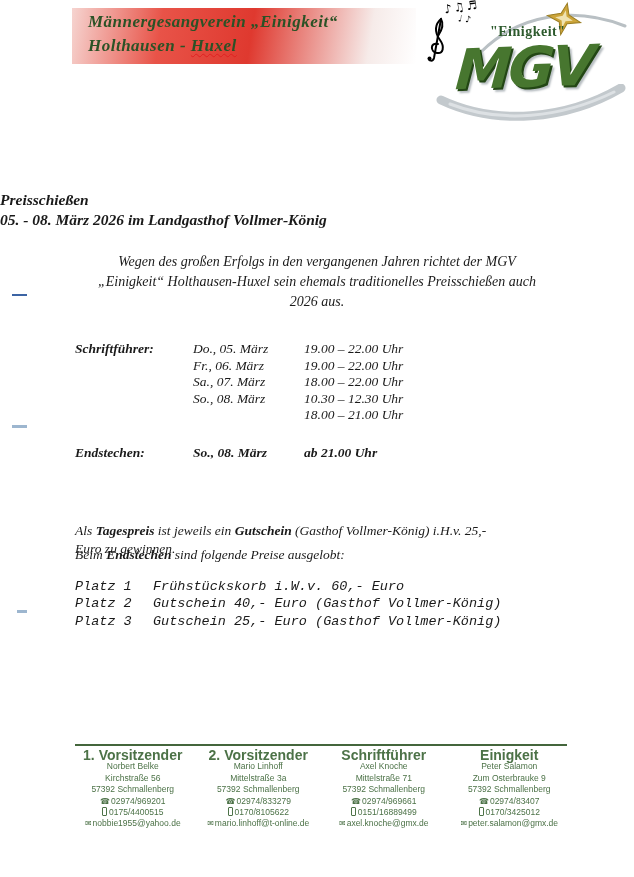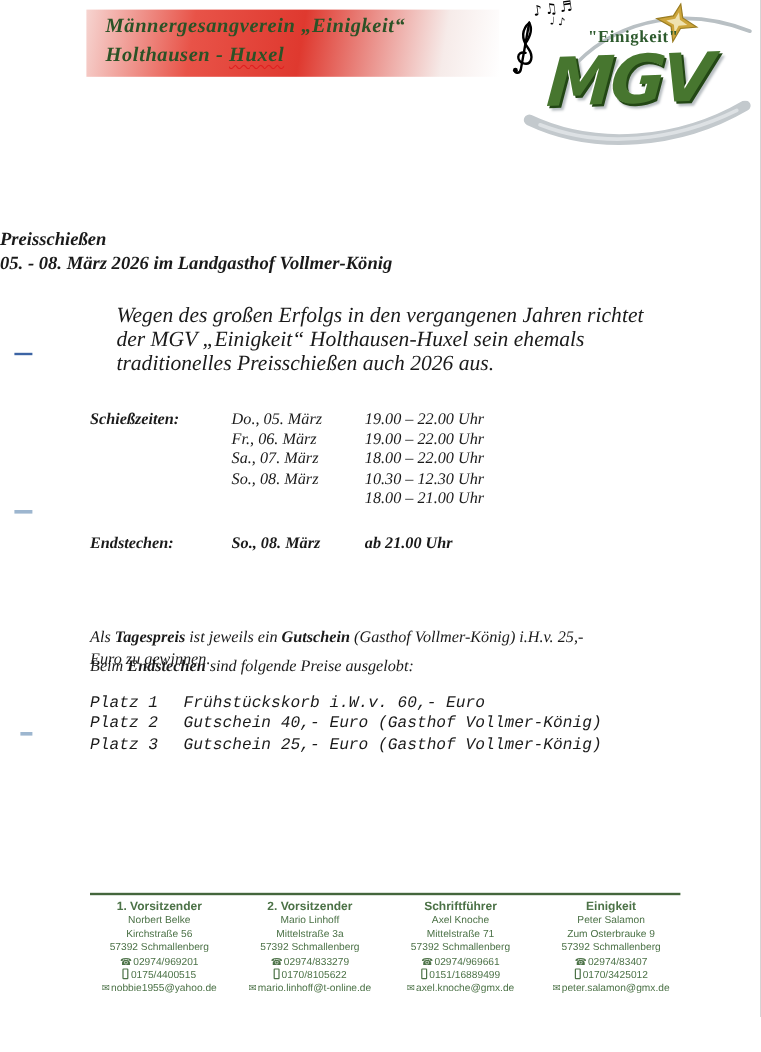--- a/index.html
+++ b/index.html
@@ -38,43 +38,43 @@
     font-size:56px;line-height:60px;letter-spacing:-3px;color:#47762f;
     transform:skewX(-6deg) rotate(-2deg);
     text-shadow:-1px -1px 0 #ffffff,2px 2px 0 #234715,4px 4px 2px #b8bec2;
   }
   
   .fold{position:absolute;}
   
   .doc-title{position:absolute;left:0;width:634px;
     font-weight:bold;font-style:italic;font-size:15.5px;}
   .t1{top:191px;} .t2{top:211px;}
-  .intro{position:absolute;left:97px;top:252px;width:440px;
-    font-style:italic;font-size:18px;line-height:20px;}
+  .intro{position:absolute;left:97px;top:252px;width:440px;text-align:center;
+    font-style:italic;font-size:14px;line-height:20px;}
   .sz-label,.sz-col{position:absolute;font-style:italic;font-size:13.5px;line-height:16.6px;}
   .sz-label{left:75px;top:341px;font-weight:bold;}
   .sz-days{left:193px;top:341px;}
   .sz-times{left:304px;top:341px;}
   .end-row span{position:absolute;font-style:italic;font-weight:bold;font-size:13.5px;top:445px;}
   .end-label{left:75px;} .end-day{left:193px;} .end-time{left:304px;text-align:center;}
   .para{position:absolute;font-style:italic;font-size:13.5px;line-height:17.5px;}
   .tagespreis{left:75px;top:486px;width:412px;margin-top:36px;}
   .preise-intro{left:75px;top:546px;width:460px;}
   .platz-list{position:absolute;left:75px;top:578px;font-style:italic;font-size:13.5px;line-height:17.4px;font-family:Liberation Mono, monospace;}
   .platz-row .rank{display:inline-block;width:78px;}
   .b{font-weight:bold;}
   
   .footer-line{position:absolute;left:75px;top:744px;width:492px;height:2px;background:#44663c;}
   .footer{
     position:absolute;left:70px;top:750px;width:502px;
     display:grid;grid-template-columns:repeat(4,1fr);
     font-family:"Liberation Sans",sans-serif;font-size:8.5px;line-height:11.4px;
     color:#4c7247;text-align:center;font-style:normal;
   }
-  .footer .col-title{font-weight:bold;font-size:10px;}
+  .footer .col-title{font-weight:bold;font-size:14px;}
   .icon-glyph{font-family:"DejaVu Sans",sans-serif;font-size:8px;margin-right:1px;}
   .mobile-icon{
     display:inline-block;width:3px;height:7px;border:1px solid #4c7247;
     border-radius:1px;margin-right:2px;vertical-align:-1px;
   }
 </style>
 </head>
 <body>
 
 <div class="page">
@@ -111,21 +111,21 @@
 
   <div class="fold" style="left:12px;top:294px;width:15px;height:2px;background:#3c64a4;"></div>
   <div class="fold" style="left:12px;top:425px;width:15px;height:3px;background:#9db6cf;"></div>
   <div class="fold" style="left:17px;top:610px;width:10px;height:3px;background:#9db6cf;"></div>
 
   <div class="doc-title t1">Preisschießen</div>
   <div class="doc-title t2">05. - 08. März 2026 im Landgasthof Vollmer-König</div>
 
   <div class="intro">Wegen des großen Erfolgs in den vergangenen Jahren richtet der MGV „Einigkeit“ Holthausen-Huxel sein ehemals traditionelles Preisschießen auch 2026 aus.</div>
 
-  <div class="sz-label">Schießzeiten:</div>
+  <div class="sz-label">Schriftführer:</div>
   <div class="sz-col sz-days">
     <div>Do., 05. März</div>
     <div>Fr., 06. März</div>
     <div>Sa., 07. März</div>
     <div>So., 08. März</div>
     <div></div>
   </div>
   <div class="sz-col sz-times">
     <div>19.00 – 22.00 Uhr</div>
     <div>19.00 – 22.00 Uhr</div>

